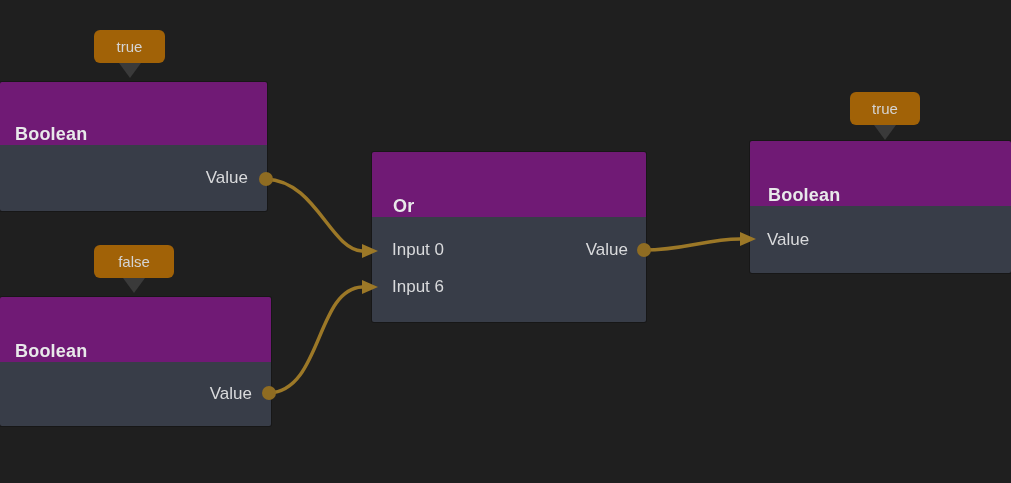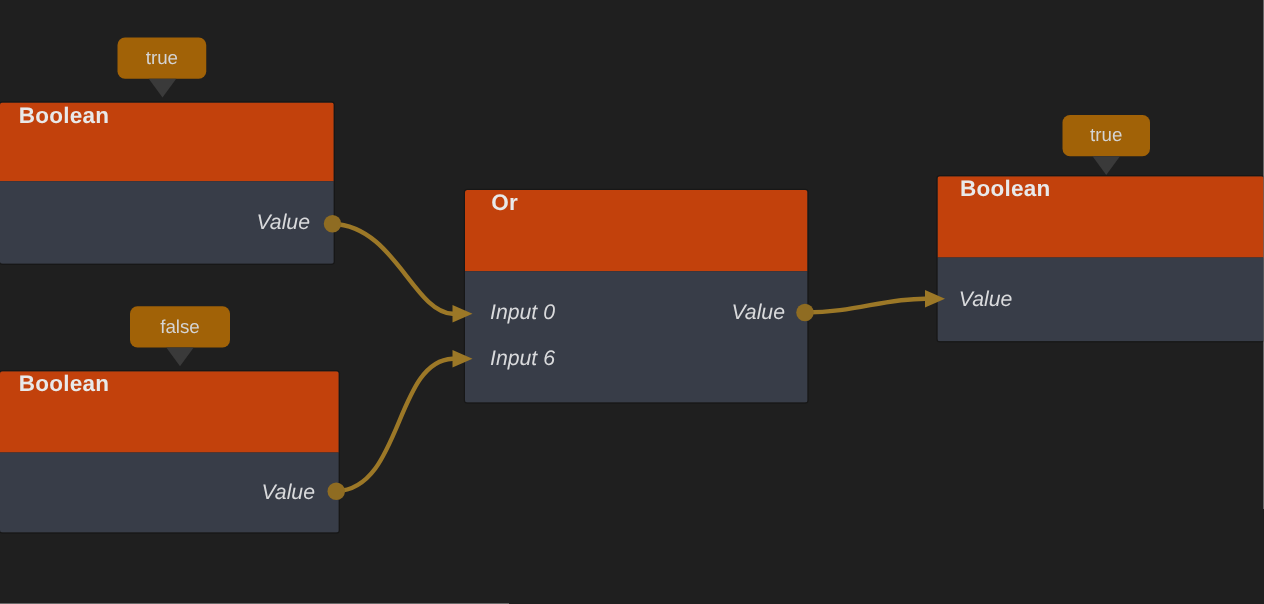--- a/index.html
+++ b/index.html
@@ -8,25 +8,25 @@
 
   .canvas { position:relative; width:1011px; height:483px;
             background:#1f1f1f; overflow:hidden; }
 
   .wires { position:absolute; left:0; top:0; width:1011px; height:483px;
            z-index:5; pointer-events:none; }
   .wires path, .wires circle, .wires polygon { pointer-events:auto; }
 
   .node { position:absolute; z-index:2; border-radius:2px; overflow:hidden;
           box-shadow:0 0 0 1px rgba(0,0,0,0.25); }
-  .node-header { background:#c2410c; display:flex; align-items:flex-start; }
+  .node-header { background:#701a75; display:flex; align-items:flex-end; }
   .node-title  { color:#e8e9ea; font-size:18px; font-weight:600;
                  letter-spacing:0.2px; }
   .node-body   { background:#383d48; position:relative; }
-  .port-label  { color:#d9dadc; font-size:17px; font-weight:400;font-style:italic; }
+  .port-label  { color:#d9dadc; font-size:17px; font-weight:400; }
 
   
   .node-bool-top    { left:0;   top:82;  top:82px;  width:267px; }
   .node-bool-top    .node-header { height:63px; padding-left:15px; }
   .node-bool-top    .node-body   { height:66px; display:flex; align-items:center;
                                    justify-content:flex-end; padding-right:19px; }
   
   .node-bool-bottom { left:0;   top:297px; width:271px; }
   .node-bool-bottom .node-header { height:65px; padding-left:15px; }
   .node-bool-bottom .node-body   { height:64px; display:flex; align-items:center;
@@ -49,21 +49,21 @@
   .badge { position:absolute; z-index:3; height:33px; background:#a16207;
            border-radius:6px; color:#d4d4d4; font-size:15px;
            display:flex; align-items:center; justify-content:center;
            padding:0 16px; box-sizing:border-box; }
   .badge .pointer { position:absolute; top:100%; left:50%;
                     transform:translateX(-50%); width:0; height:0;
                     border-left:11px solid transparent;
                     border-right:11px solid transparent;
                     border-top:15px solid #3a3a3a; }
   .badge-true-top    { left:94px;  top:30px;  min-width:71px; }
-  .badge-false       { left:104px;  top:245px; min-width:80px; }
+  .badge-false       { left:94px;  top:245px; min-width:80px; }
   .badge-true-result { left:850px; top:92px;  min-width:70px; }
 </style>
 </head>
 <body>
 
 <div class="canvas">
 
   <svg class="wires" viewBox="0 0 1011 483" xmlns="http://www.w3.org/2000/svg">
     <path d="M 266 179 C 316 181 330 249 362 251" fill="none" stroke-width="3.5" stroke-linecap="round" stroke="#9c7827"></path>
     <polygon points="362,244 378,251 362,258" fill="#9c7827"></polygon>

